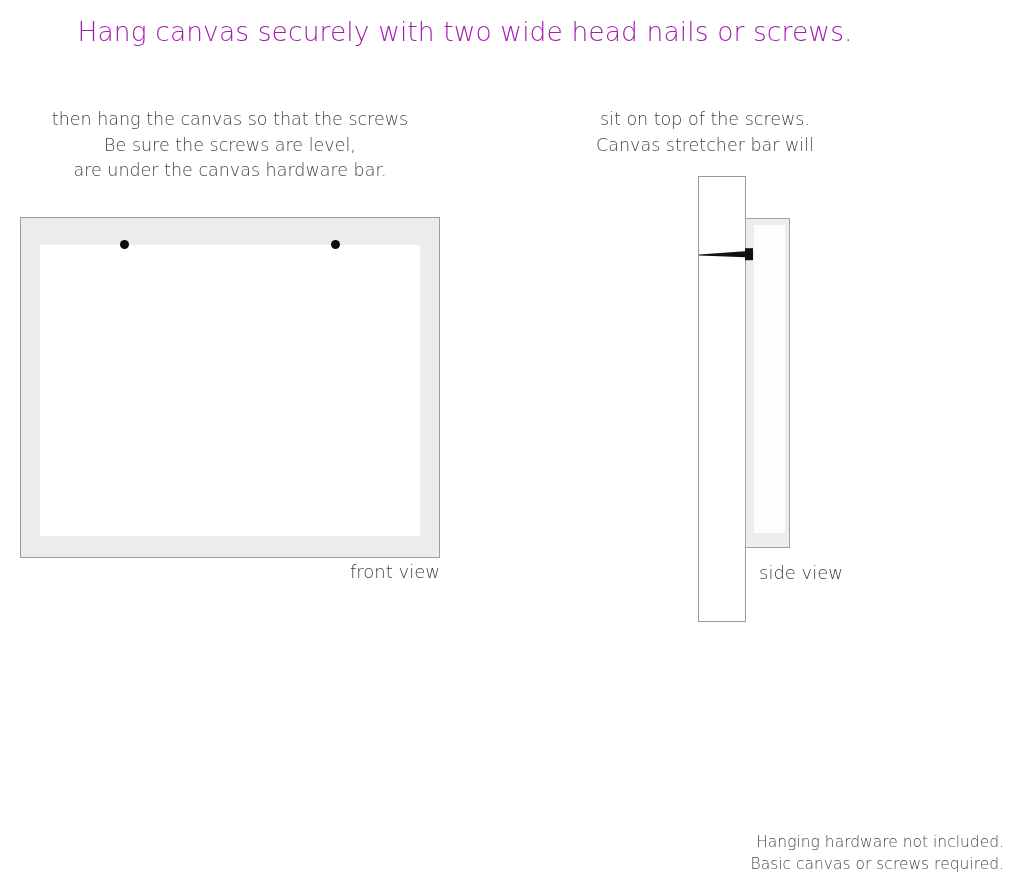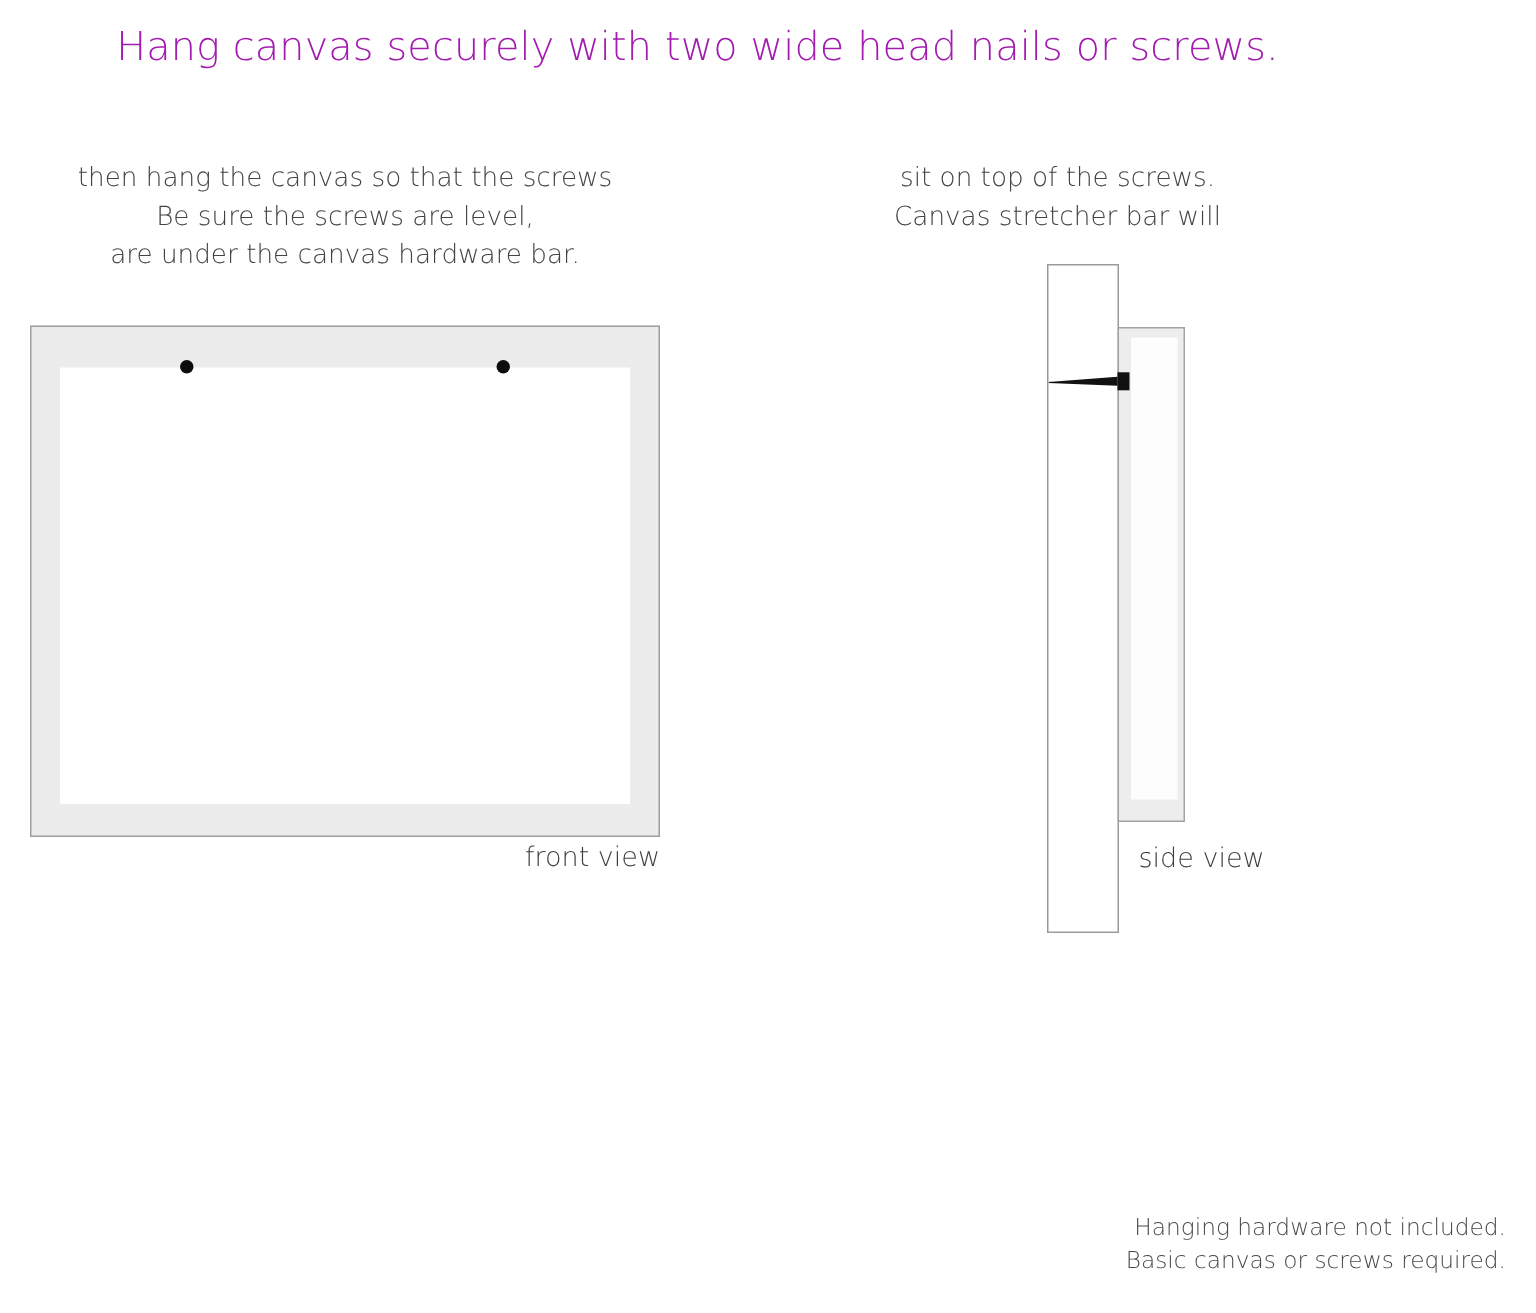--- a/index.html
+++ b/index.html
@@ -157,21 +157,21 @@
     top: 76px;
     width: 72px;
     height: 16px;
     pointer-events: none;
   }
 
   
   .footer {
     position: absolute;
     right: 20px;
-    bottom: 24px;
+    bottom: 0;
     text-align: right;
     font-size: 15.5px;
     font-weight: 300;
     line-height: 22px;
     color: #4a4a4a;
   }
   .footer .line { display: block; white-space: nowrap; }
 </style>
 </head>
 <body>

